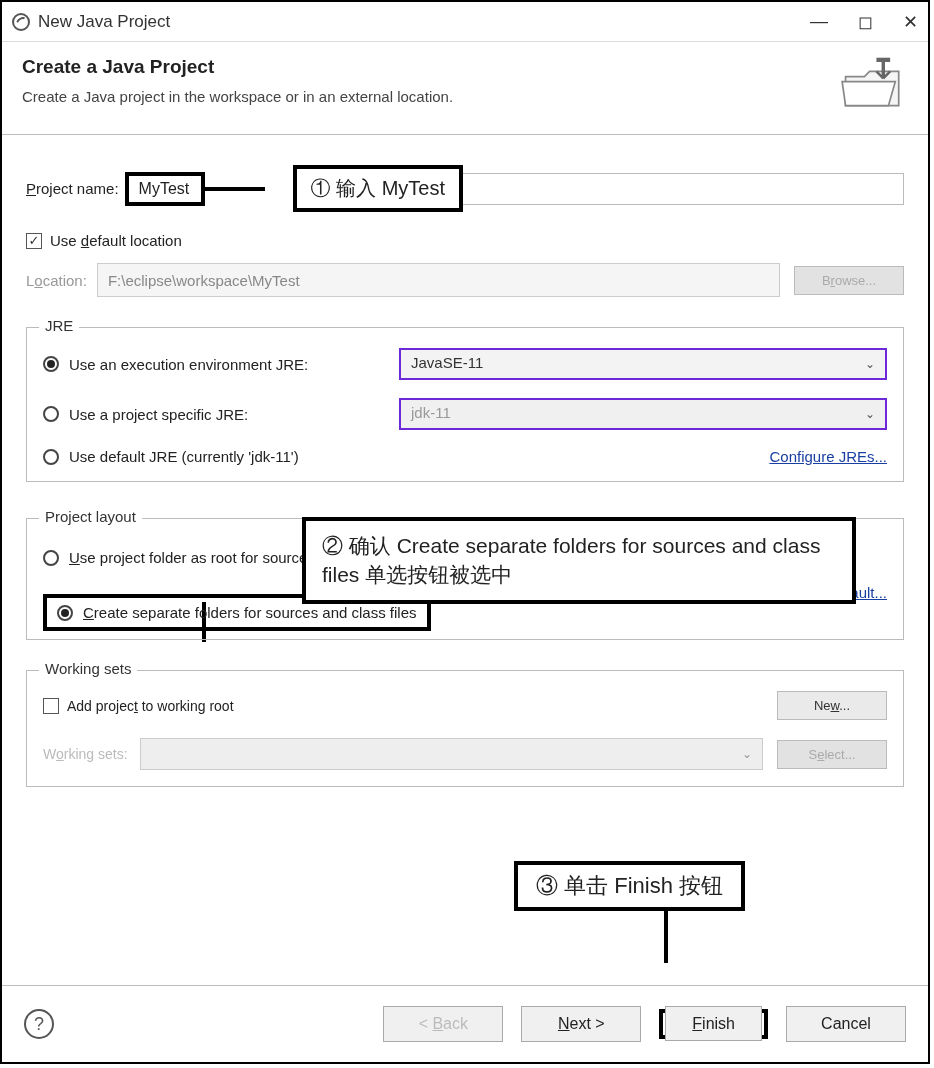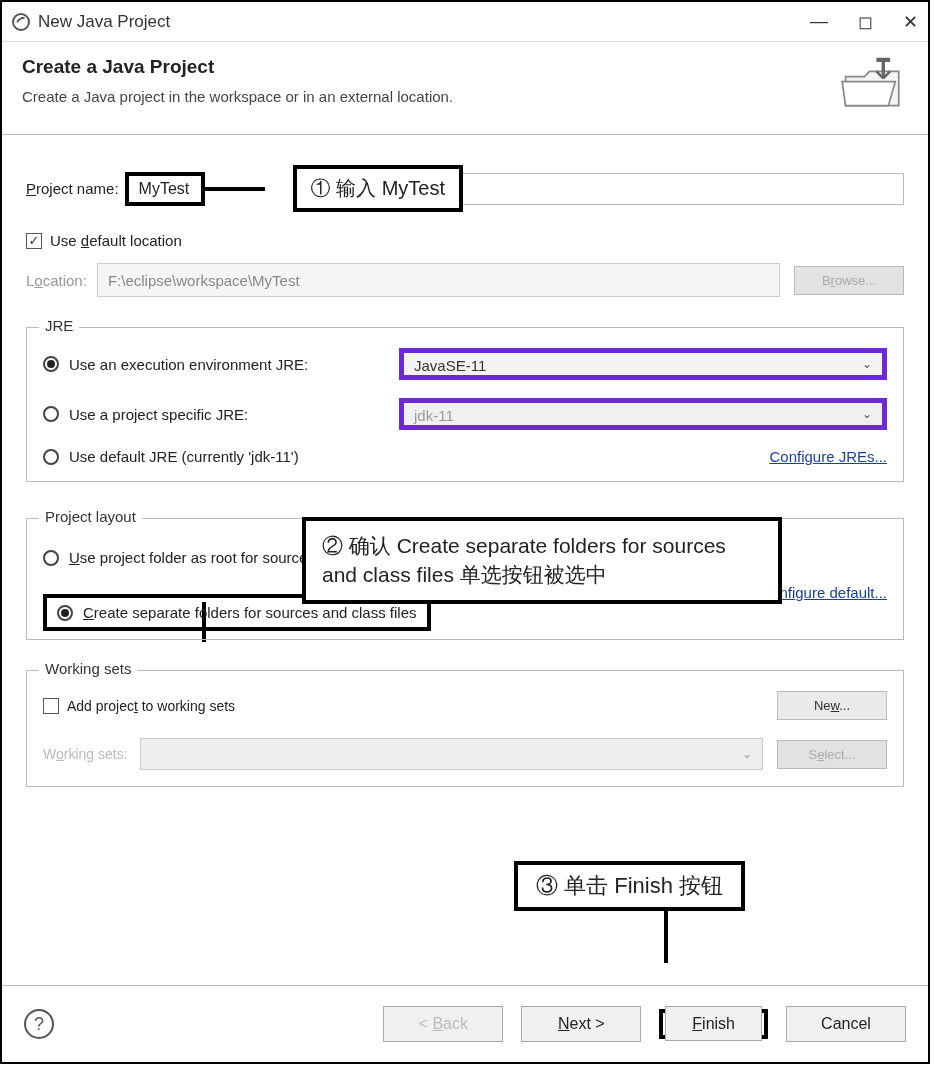--- a/index.html
+++ b/index.html
@@ -67,21 +67,21 @@
   font-size: 15px; color: #333;
 }
 .radio-row { display: flex; align-items: center; margin-bottom: 18px; }
 .radio {
   width: 16px; height: 16px; border: 2px solid #444; border-radius: 50%; margin-right: 10px;
   display: inline-flex; align-items: center; justify-content: center; flex-shrink: 0;
 }
 .radio.selected::after { content: ""; width: 8px; height: 8px; background: #222; border-radius: 50%; }
 .radio-label { font-size: 15px; flex: 0 0 auto; }
 .select {
-  border: 5px solid #6d28d9; background: #f3f3f3; height: 32px; padding: 4px 28px 4px 10px;
+  border: 2px solid #6d28d9; background: #f3f3f3; height: 32px; padding: 4px 28px 4px 10px;
   font-size: 15px; color: #333; position: relative; flex: 1; margin-left: 20px;
 }
 .select.disabled { color: #999; background: #f0f0f0; }
 .select .chev { position: absolute; right: 10px; top: 50%; transform: translateY(-50%); font-size: 12px; color: #555; }
 .link { color: #1a3fa3; text-decoration: underline; font-size: 15px; text-align: right; }
 .layout-row-wrap { position: relative; padding-bottom: 8px; }
 .separate-box { border: 4px solid #000; display: inline-flex; padding: 6px 10px; align-items: center; margin-top: 10px; }
 .conn-vert { position: absolute; width: 4px; background: #000; }
 .footer {
   border-top: 1px solid #bbb; padding: 20px 22px; display: flex; align-items: center;
@@ -186,21 +186,21 @@
         </span>
       </div>
 
       <div class="radio-row" style="margin-bottom:0;">
         <span class="radio"></span>
         <span class="radio-label" style="flex:1;">Use default JRE (currently 'jdk-11')</span>
         <a class="link">Configure JREs...</a>
       </div>
     </div>
 
-    <div class="ann2" style="left:300px; top:382px; width:480px;">
+    <div class="ann2" style="left:300px; top:382px; width:554px;">
       <span>② 确认 Create separate folders for sources and class files 单选按钮被选中</span>
     </div>
     <div class="conn-vert" style="left:200px; top:467px; height:40px;"></div>
 
     <div class="fieldset layout-row-wrap" style="margin-top:36px;">
       <span class="legend">Project layout</span>
 
       <div class="radio-row" style="margin-top:10px;">
         <span class="radio"></span>
         <span class="radio-label"><span class="underline-letter">U</span><span>se project folder as root for sources and class files</span></span>
@@ -214,21 +214,21 @@
         <span style="flex:1;"></span>
         <a class="link">Configure default...</a>
       </div>
     </div>
 
     <div class="fieldset">
       <span class="legend">Working sets</span>
 
       <div style="display:flex; align-items:center;">
         <span class="chk"></span>
-        <span class="lbl"><span>Add projec</span><span class="underline-letter">t</span><span> to working sets</span></span>
+        <span class="lbl"><span>Add projec</span><span class="underline-letter">t</span><span> to working root</span></span>
         <span style="flex:1;"></span>
         <span class="btn"><span>Ne</span><span class="underline-letter">w</span><span>...</span></span>
       </div>
 
       <div class="ws-row">
         <span class="lbl-disabled" style="color:#bbb;"><span>W</span><span class="underline-letter">o</span><span>rking sets:</span></span>
         <span class="ws-select">
             <span class="chev">⌄</span>
           </span>
         <span class="btn disabled"><span>S</span><span class="underline-letter">e</span><span>lect...</span></span>

